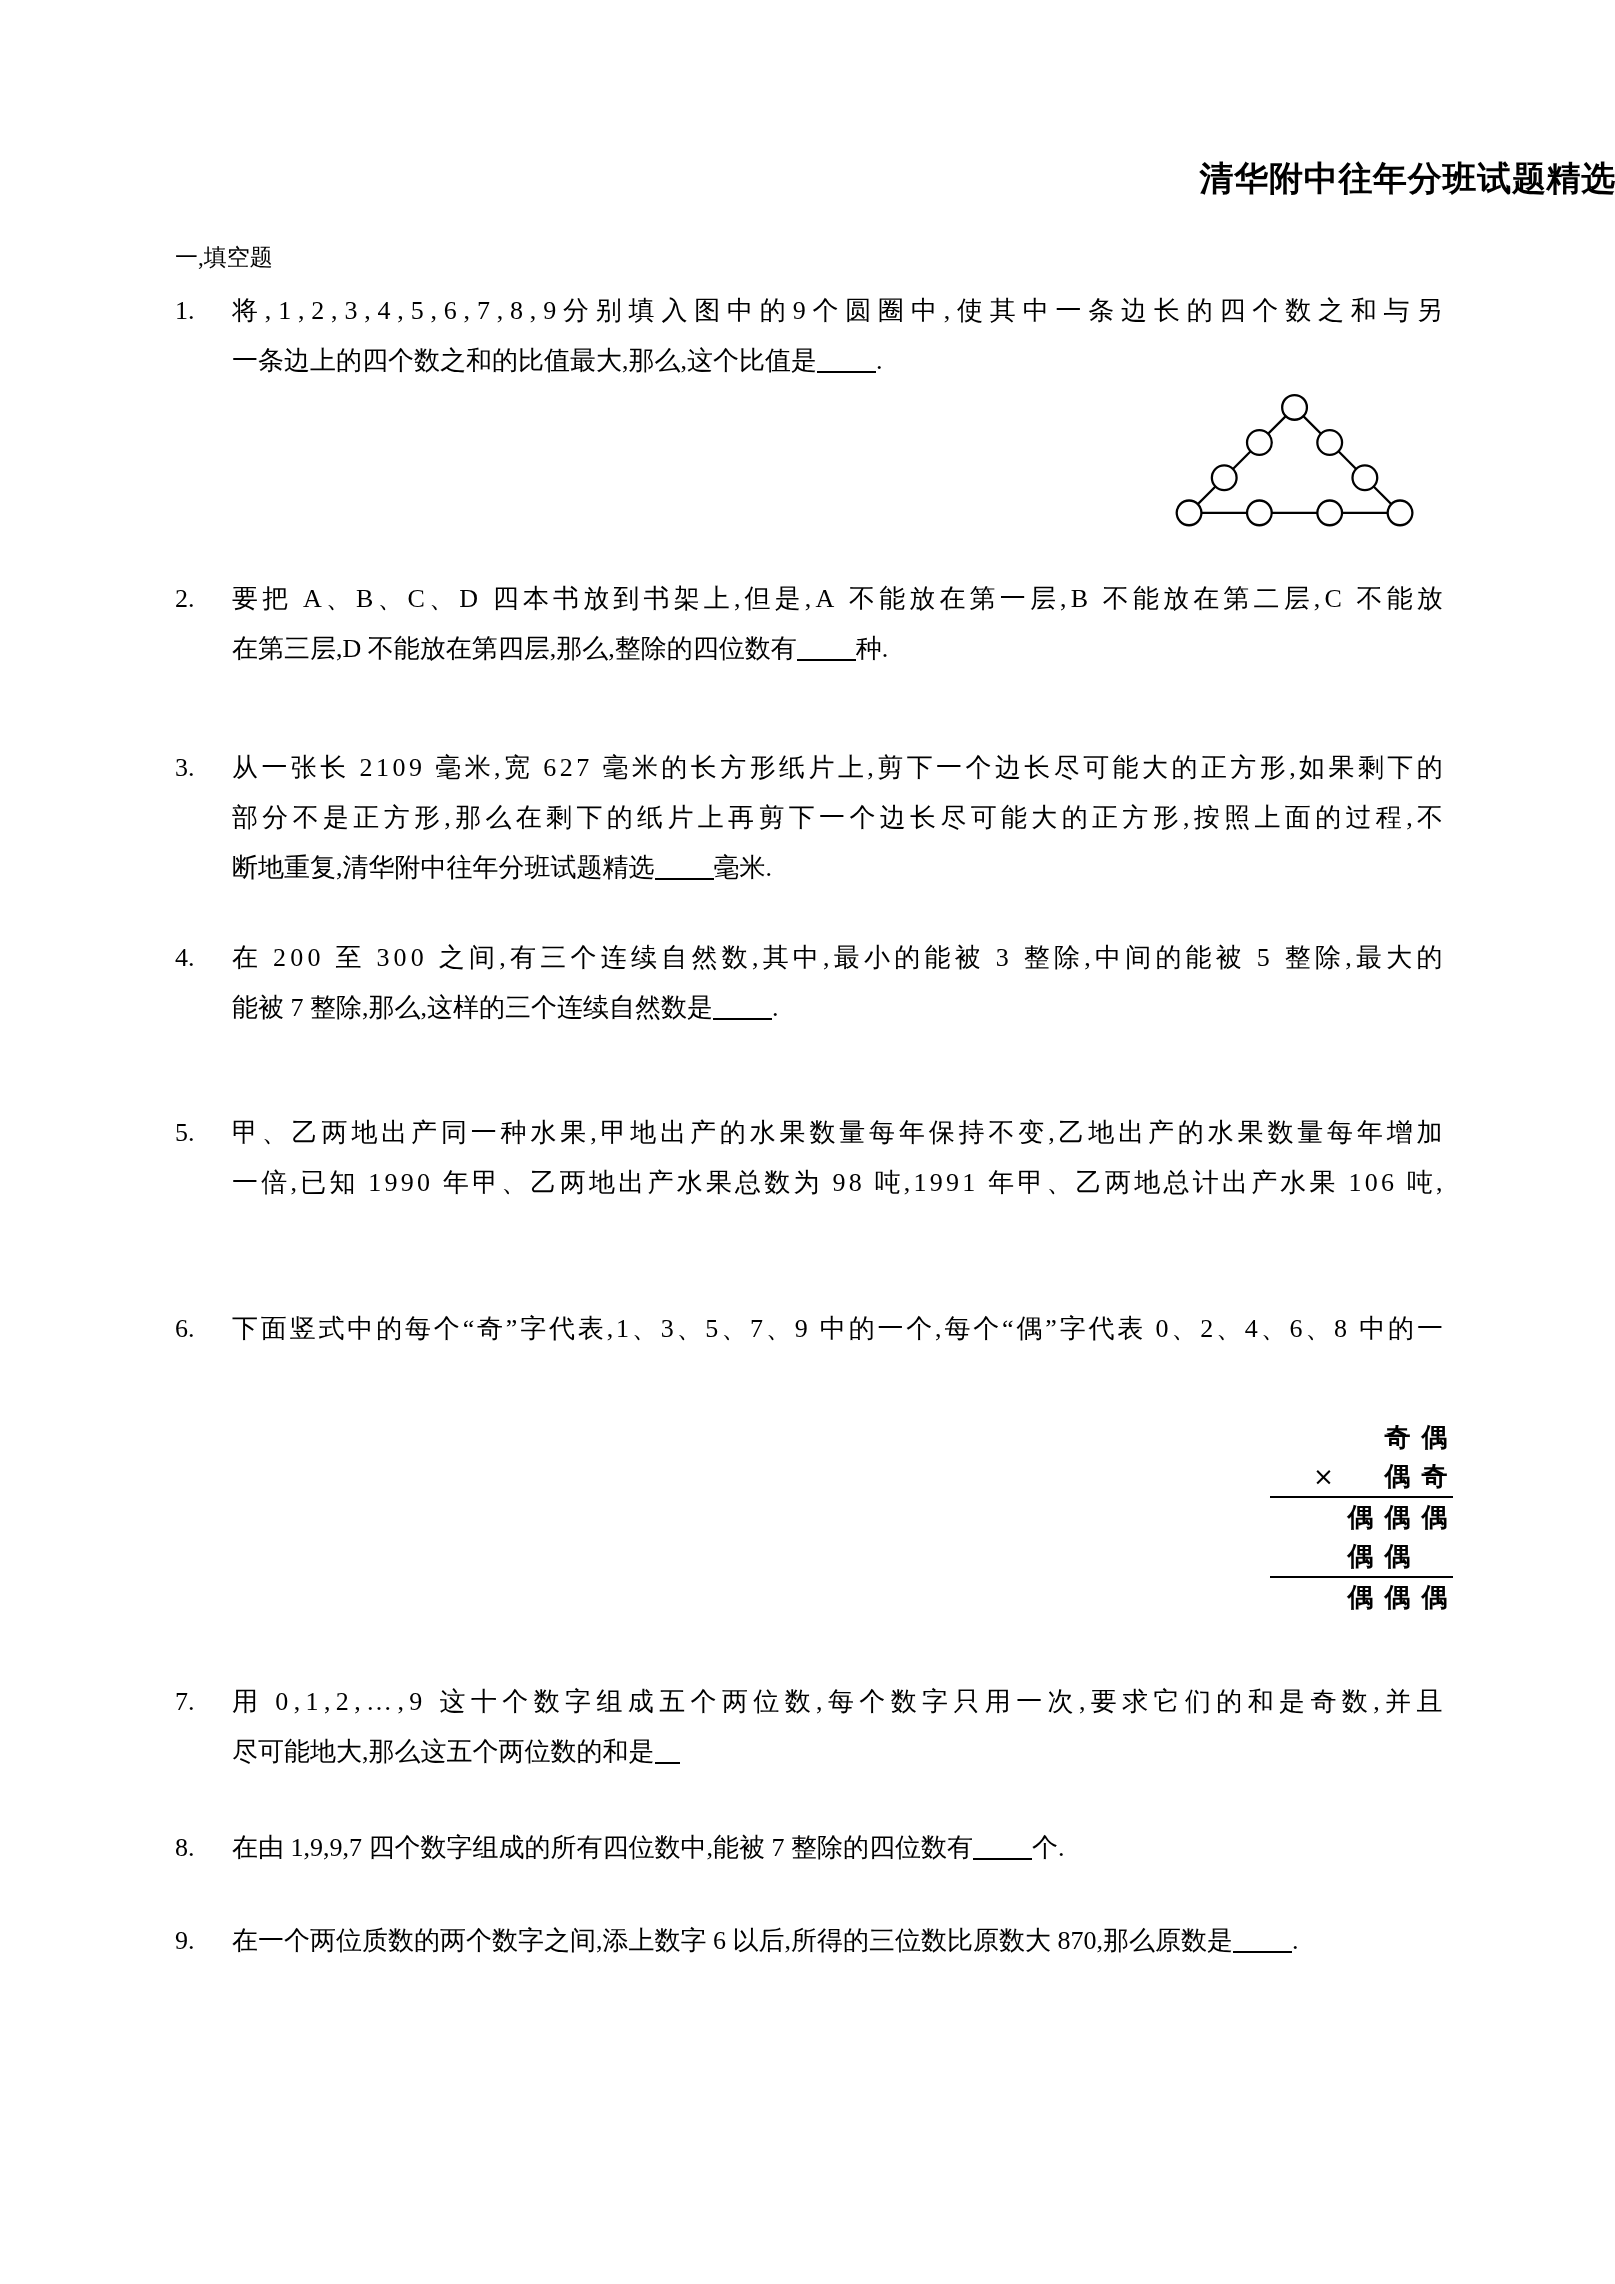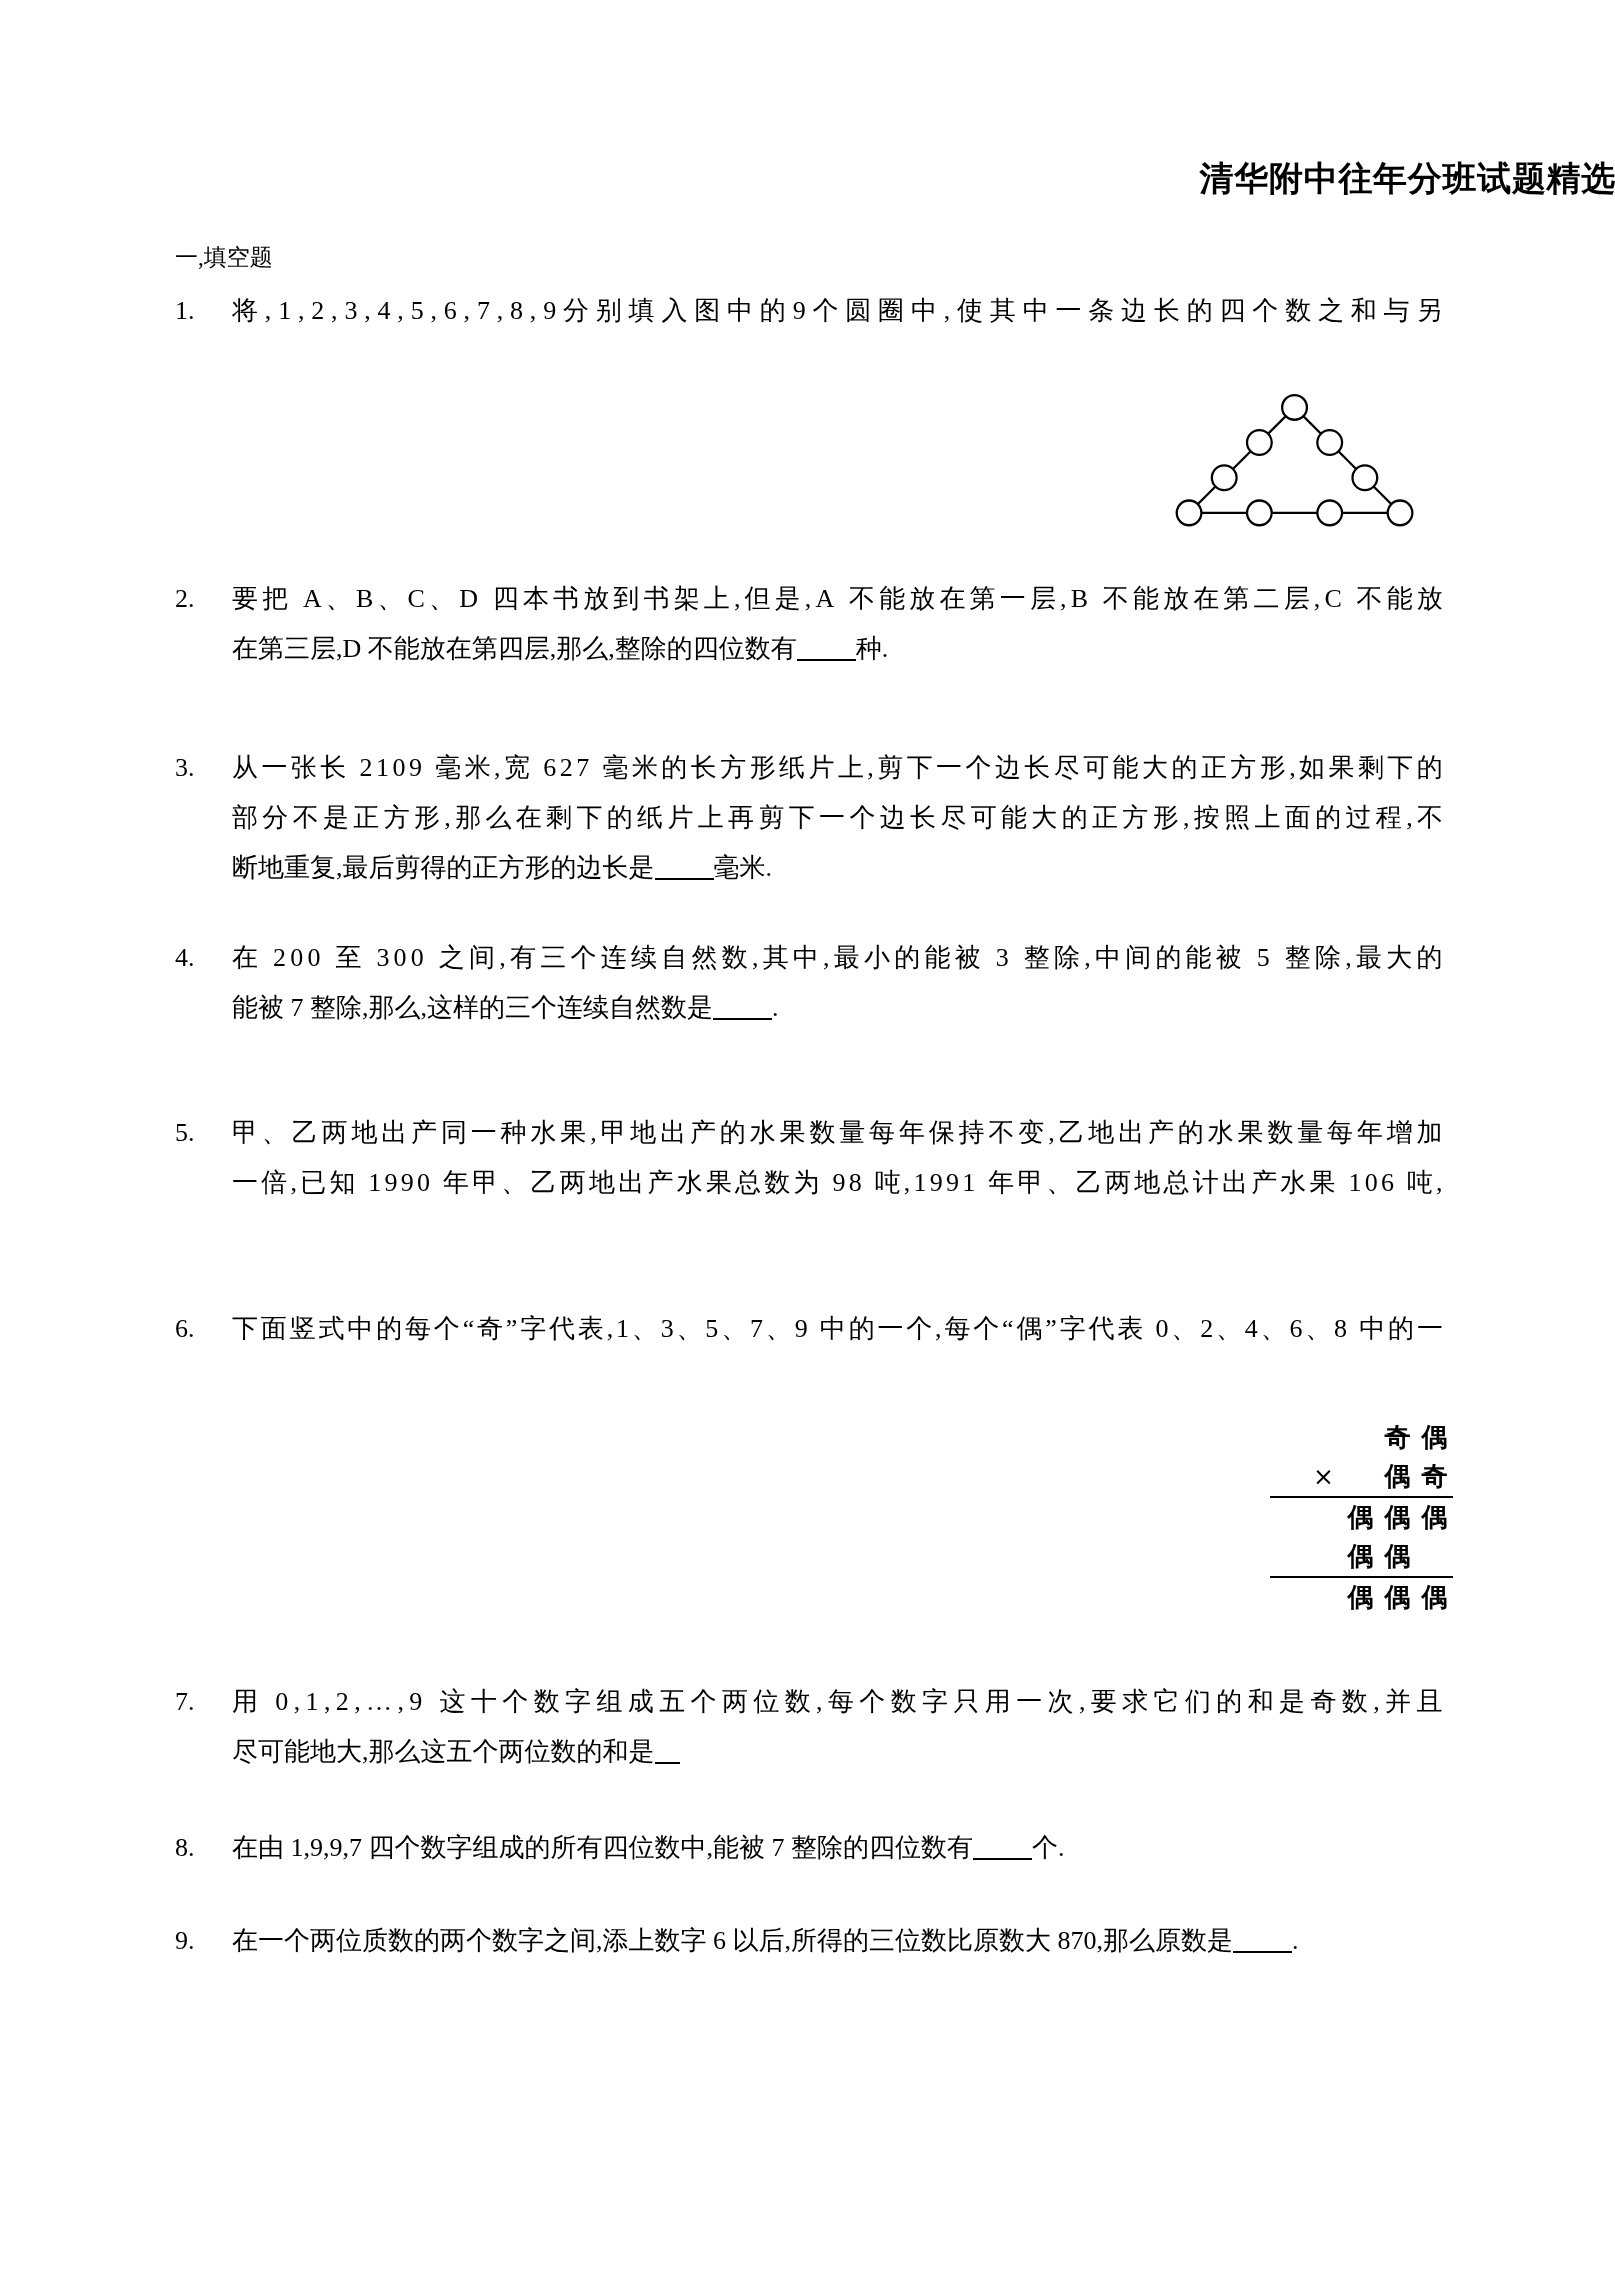--- a/index.html
+++ b/index.html
@@ -184,20 +184,21 @@
           <span>长</span>
           <span>的</span>
           <span>四</span>
           <span>个</span>
           <span>数</span>
           <span>之</span>
           <span>和</span>
           <span>与</span>
           <span>另</span>
         </span>
+      <span class="q-line"><span>一条边上的四个数之和的比值最大,那么,这个比值是</span><span class="blank w-long"></span><span>.</span></span>
     </div>
   </div>
 
   <div class="figure-triangle">
     <svg width="293" height="147" viewBox="0 0 450 225">
       <g stroke="#000" stroke-width="3.5" fill="none">
         <line x1="222" y1="34" x2="168" y2="88"></line>
         <line x1="168" y1="88" x2="114" y2="142"></line>
         <line x1="114" y1="142" x2="60" y2="196"></line>
         <line x1="222" y1="34" x2="276" y2="88"></line>
@@ -372,21 +373,21 @@
           <span>按</span>
           <span>照</span>
           <span>上</span>
           <span>面</span>
           <span>的</span>
           <span>过</span>
           <span>程</span>
           <span>,</span>
           <span>不</span>
         </span>
-      <span class="q-line"><span>断地重复,最后剪得的正方形的边长是</span><span class="blank w-long"></span><span>毫米.</span></span>
+      <span class="q-line"><span>断地重复,清华附中往年分班试题精选</span><span class="blank w-long"></span><span>毫米.</span></span>
     </div>
   </div>
 
   <div class="q" style="top:933px;">
     <span class="q-num">4.</span>
     <div class="q-body">
       <span class="q-line spread">
 
       <span>在</span>
           <span>&nbsp;</span>

